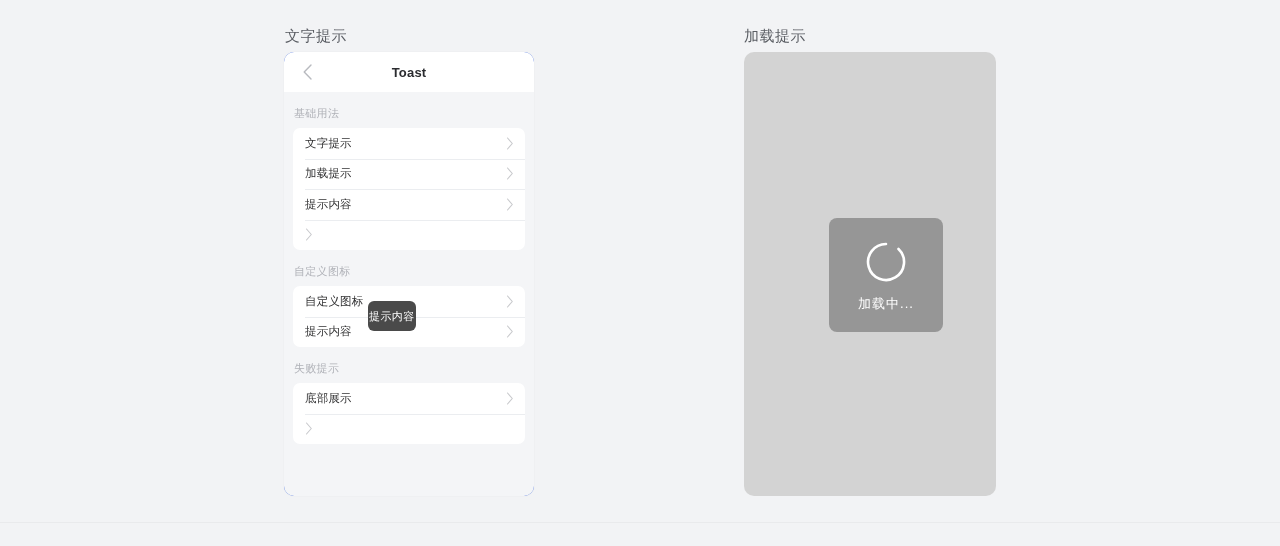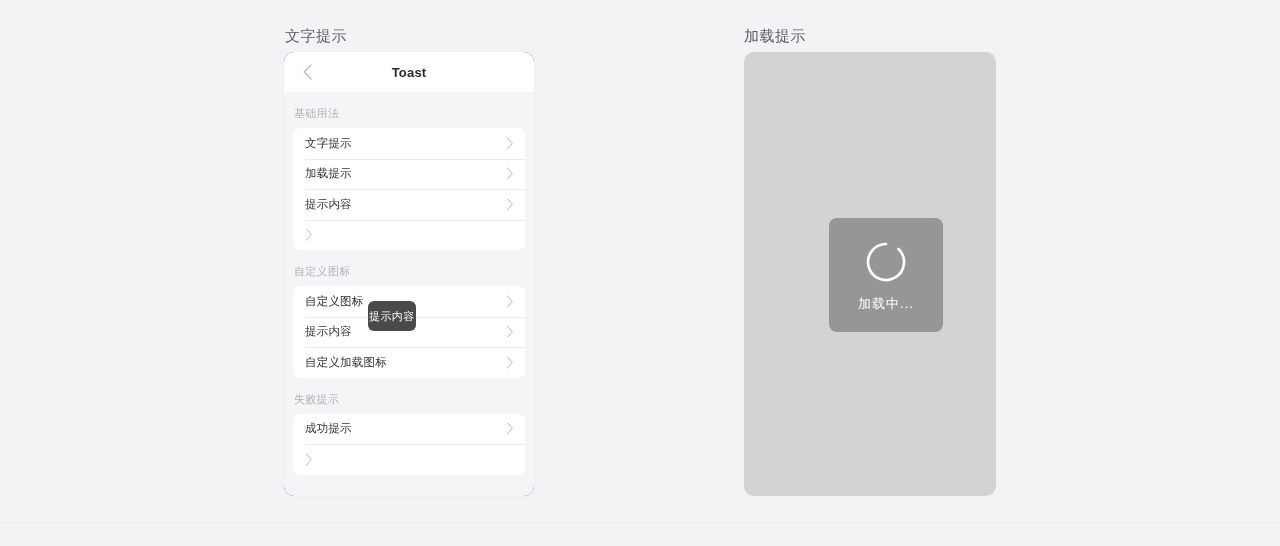--- a/index.html
+++ b/index.html
@@ -255,34 +255,26 @@
           </span>
         </div>
         <div class="cell">
           <span class="cell-label">提示内容</span>
           <span class="cell-arrow">
             <svg width="8" height="13" viewBox="0 0 8 13" fill="none">
               <path d="M1.5 1 L6.3 6.5 L1.5 12" stroke="#c8c9cc" stroke-width="1.1" stroke-linecap="round" stroke-linejoin="round"></path>
             </svg>
           </span>
         </div>
-        <div class="cell">
-          <span class="cell-label">自定义加载图标</span>
-          <span class="cell-arrow">
-            <svg width="8" height="13" viewBox="0 0 8 13" fill="none">
-              <path d="M1.5 1 L6.3 6.5 L1.5 12" stroke="#c8c9cc" stroke-width="1.1" stroke-linecap="round" stroke-linejoin="round"></path>
-            </svg>
-          </span>
-        </div>
       </div>
 
       <div class="group-title">失败提示</div>
       <div class="cell-group">
         <div class="cell">
-          <span class="cell-label">成功提示</span>
+          <span class="cell-label">底部展示</span>
           <span class="cell-arrow">
             <svg width="8" height="13" viewBox="0 0 8 13" fill="none">
               <path d="M1.5 1 L6.3 6.5 L1.5 12" stroke="#c8c9cc" stroke-width="1.1" stroke-linecap="round" stroke-linejoin="round"></path>
             </svg>
           </span>
         </div>
         <div class="cell">
           <span class="cell-arrow">
             <svg width="8" height="13" viewBox="0 0 8 13" fill="none">
               <path d="M1.5 1 L6.3 6.5 L1.5 12" stroke="#c8c9cc" stroke-width="1.1" stroke-linecap="round" stroke-linejoin="round"></path>

